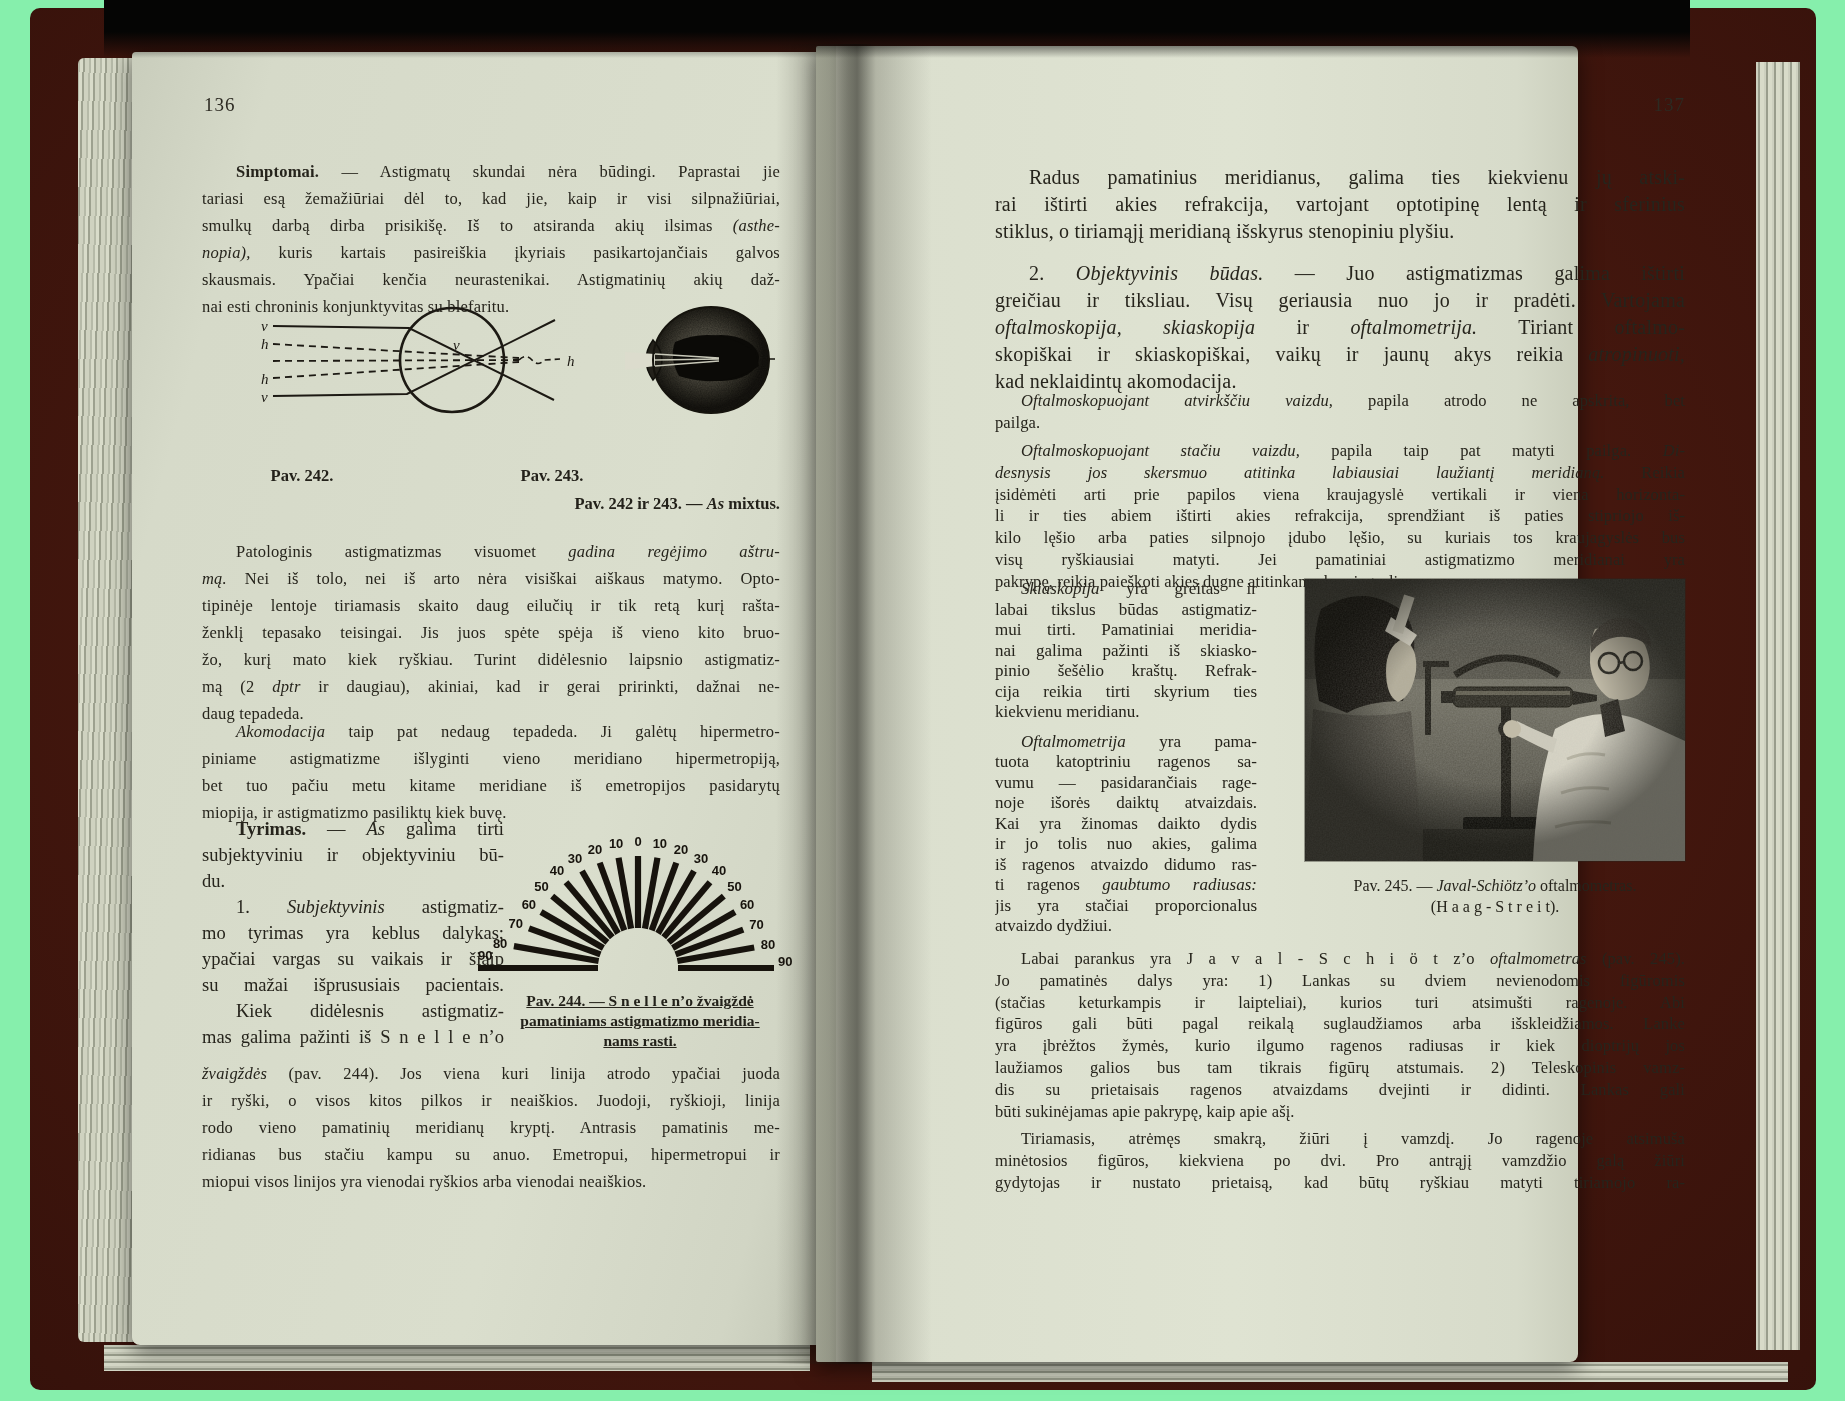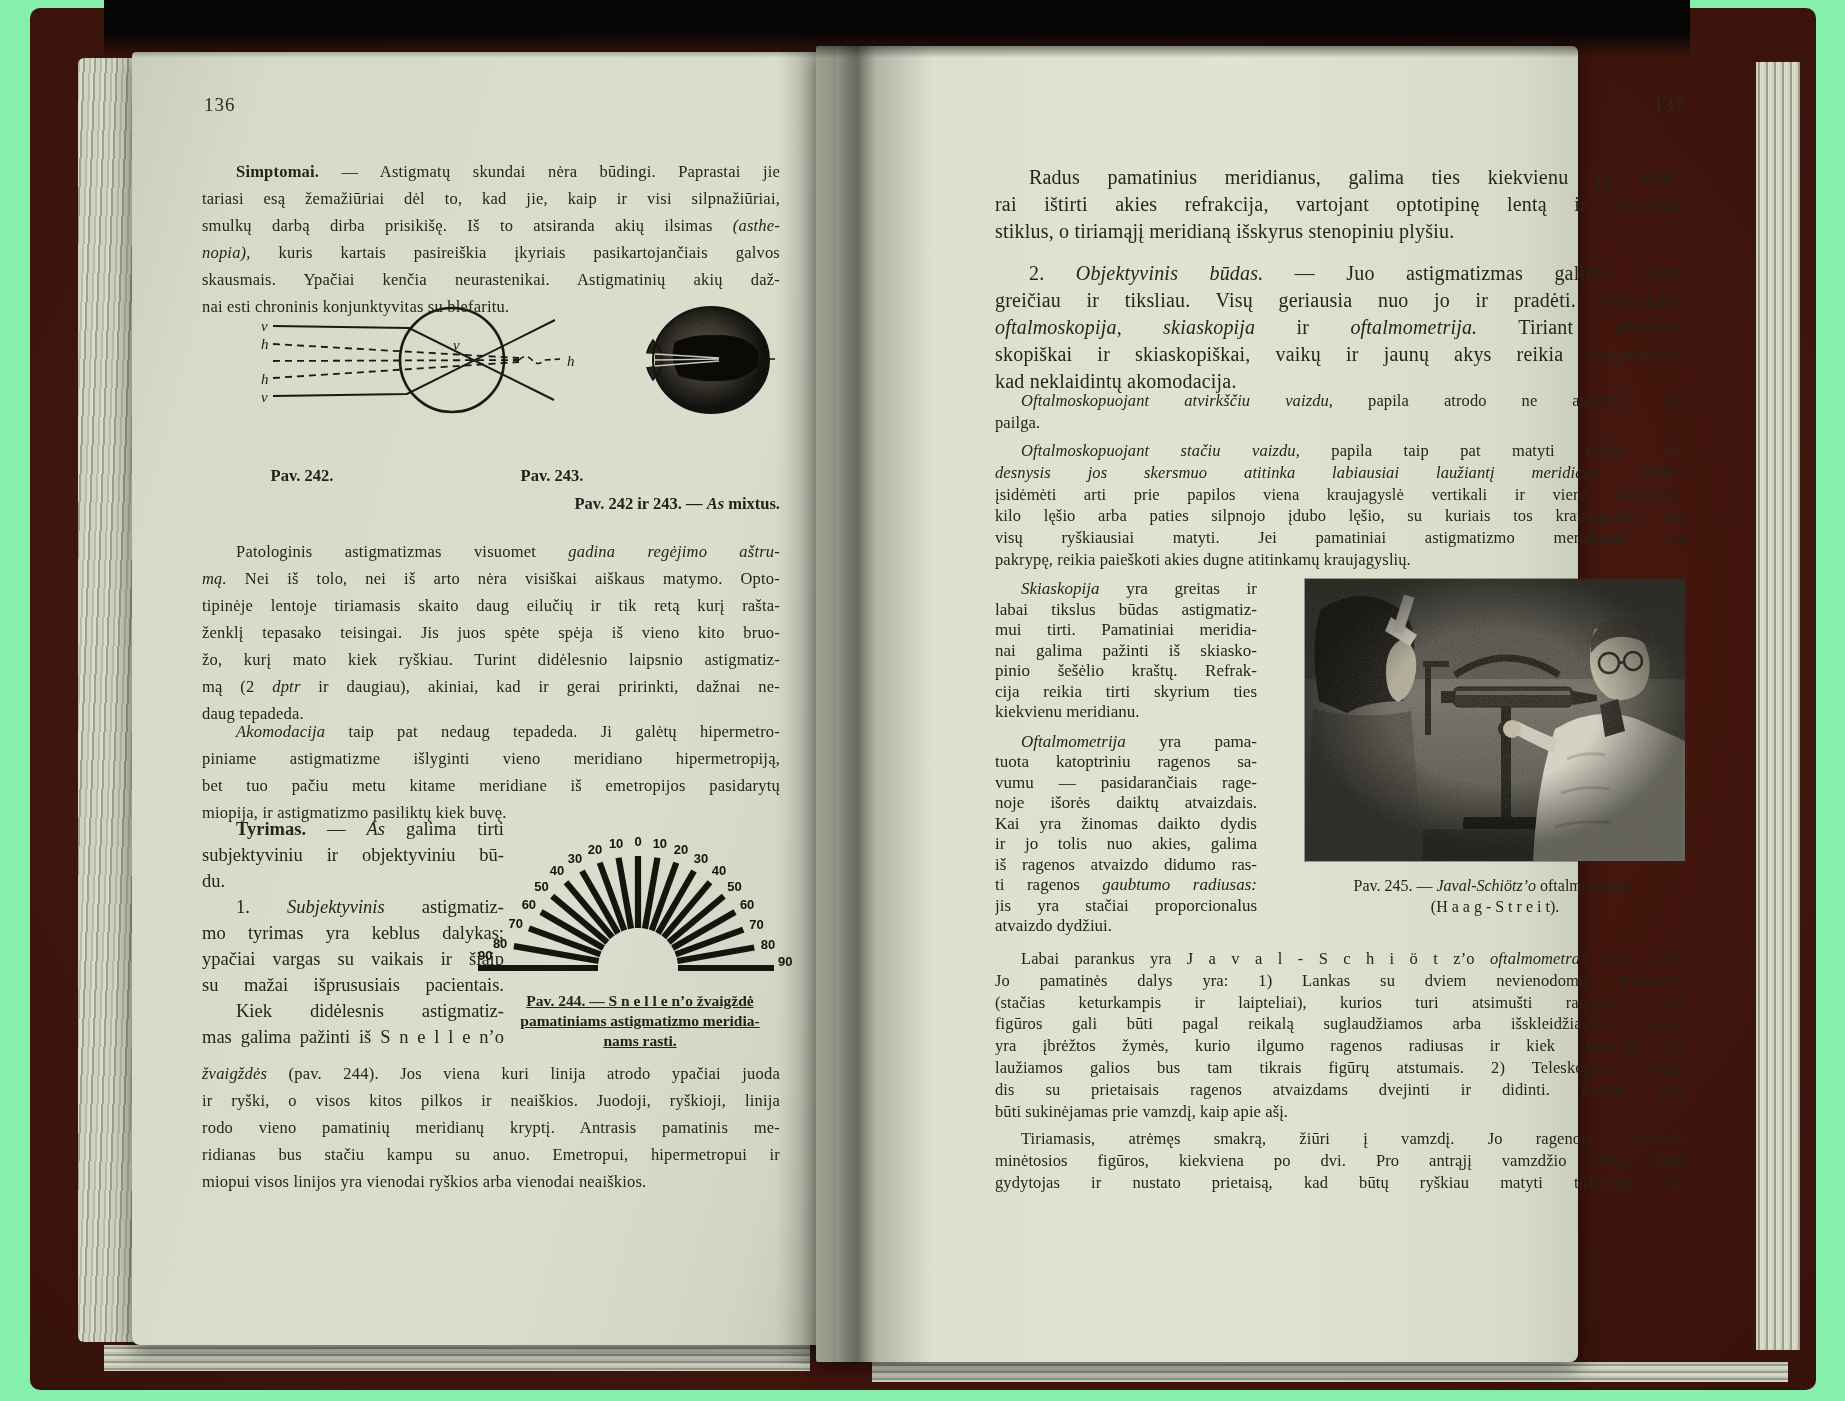--- a/index.html
+++ b/index.html
@@ -216,20 +216,21 @@
 
     <div class="blk fs-small" style="left:179px;top:344px;width:690px;">
         <div class="ln ind"><i>Oftalmoskopuojant atvirkščiu vaizdu,</i> papila atrodo ne apskrita, bet</div>
         <div class="ln last">pailga.</div>
       </div>
 
     <div class="blk fs-small" style="left:179px;top:394px;width:690px;">
         <div class="ln ind"><i>Oftalmoskopuojant stačiu vaizdu,</i> papila taip pat matyti pailga. <i>Di-</i></div>
         <div class="ln"><i>desnysis jos skersmuo atitinka labiausiai laužiantį meridianą.</i> Reikia</div>
         <div class="ln">įsidėmėti arti prie papilos viena kraujagyslė vertikali ir viena horizonta-</div>
+        <div class="ln">li ir ties abiem ištirti akies refrakcija, sprendžiant iš paties stipriojo iš-</div>
         <div class="ln">kilo lęšio arba paties silpnojo įdubo lęšio, su kuriais tos kraujagyslės bus</div>
         <div class="ln">visų ryškiausiai matyti. Jei pamatiniai astigmatizmo meridianai yra</div>
         <div class="ln last">pakrypę, reikia paieškoti akies dugne atitinkamų kraujagyslių.</div>
       </div>
 
     <div class="blk twocol" style="left:179px;top:533px;width:690px;">
       <div style="width:290px;">
         <div class="fs-col">
             <div class="ln ind"><i>Skiaskopija</i> yra greitas ir</div>
             <div class="ln">labai tikslus būdas astigmatiz-</div>
@@ -311,21 +312,21 @@
     </div>
 
     <div class="blk fs-small" style="left:179px;top:902px;width:690px;">
         <div class="ln ind">Labai parankus yra J a v a l - S c h i ö t z’o <i>oftalmometras</i> (pav. 245).</div>
         <div class="ln">Jo pamatinės dalys yra: 1) Lankas su dviem nevienodomis figūromis</div>
         <div class="ln">(stačias keturkampis ir laipteliai), kurios turi atsimušti ragenoje. Abi</div>
         <div class="ln">figūros gali būti pagal reikalą suglaudžiamos arba išskleidžiamos. Lanke</div>
         <div class="ln">yra įbrėžtos žymės, kurio ilgumo ragenos radiusas ir kiek dioptrijų jos</div>
         <div class="ln">laužiamos galios bus tam tikrais figūrų atstumais. 2) Teleskopinis vamz-</div>
         <div class="ln">dis su prietaisais ragenos atvaizdams dvejinti ir didinti. Lankas gali</div>
-        <div class="ln last">būti sukinėjamas prie vamzdį, kaip apie ašį.</div>
+        <div class="ln last">būti sukinėjamas apie pakrypę, kaip apie ašį.</div>
       </div>
 
     <div class="blk fs-small" style="left:179px;top:1082px;width:690px;">
         <div class="ln ind">Tiriamasis, atrėmęs smakrą, žiūri į vamzdį. Jo ragenoje atsimuša</div>
         <div class="ln">minėtosios figūros, kiekviena po dvi. Pro antrąjį vamzdžio galą žiūri</div>
         <div class="ln">gydytojas ir nustato prietaisą, kad būtų ryškiau matyti tiriamojo ra-</div>
       </div>
   </div>
 
   <div class="gutter"></div>

